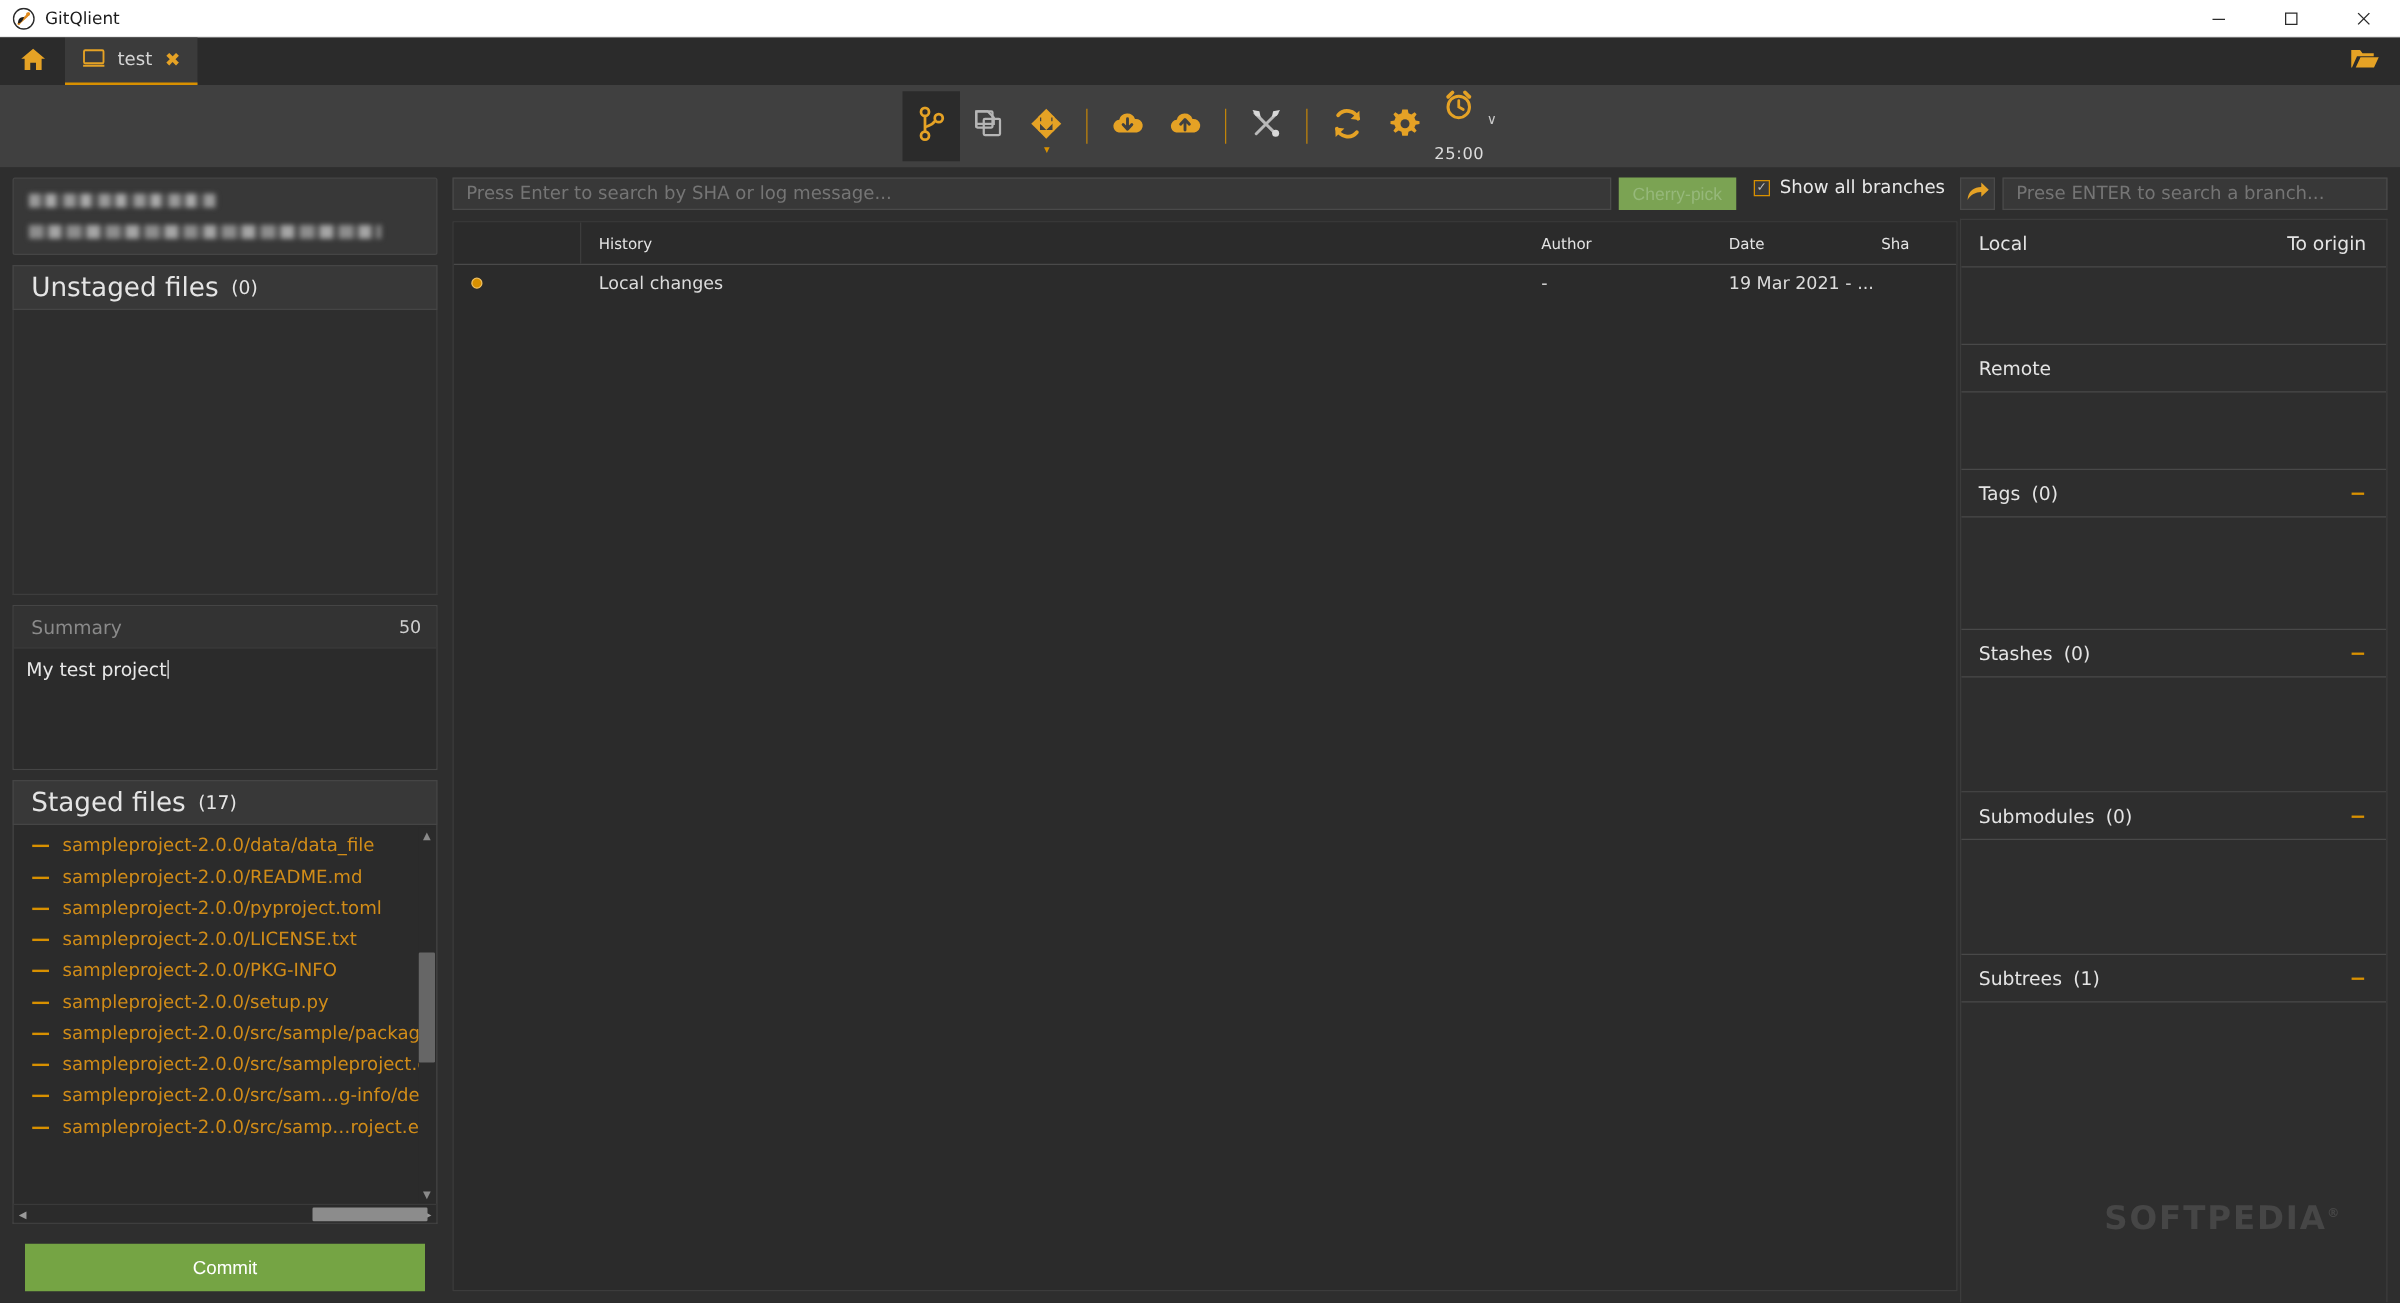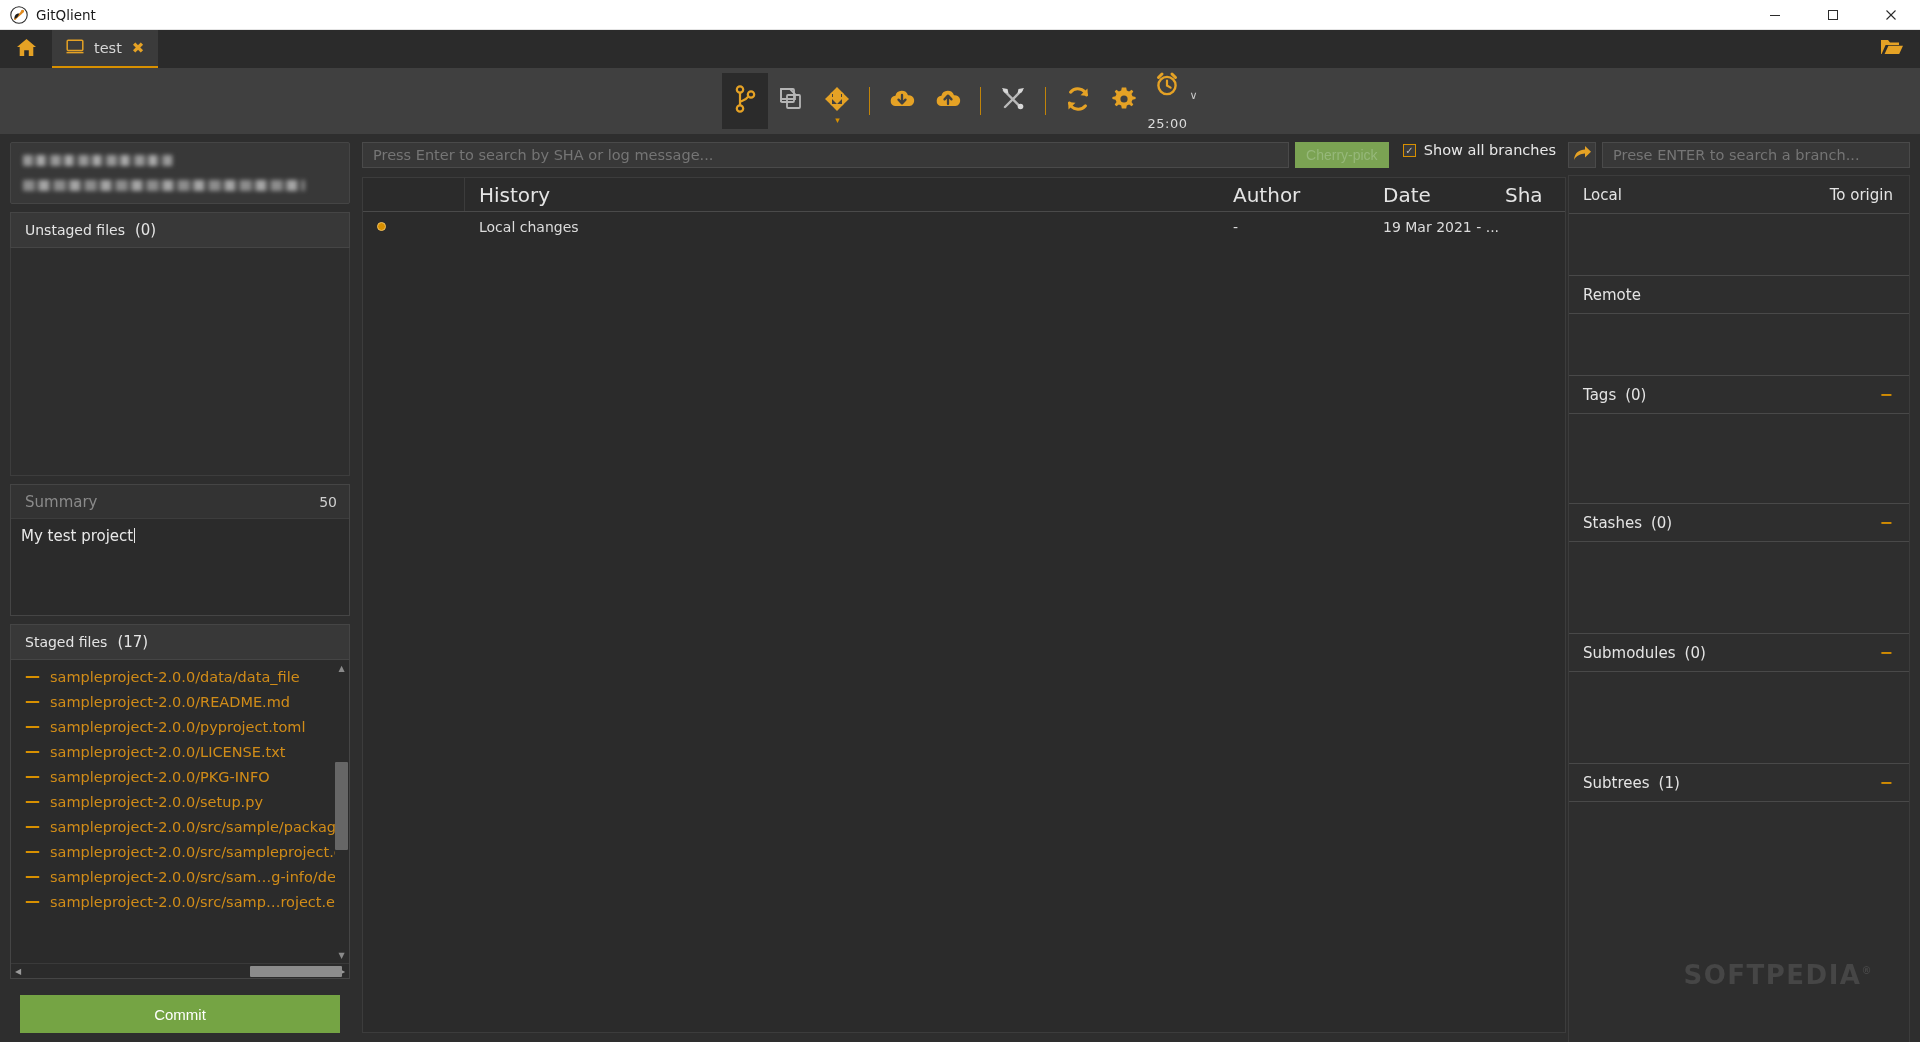--- a/index.html
+++ b/index.html
@@ -77,21 +77,21 @@
   .redact-line.l1 { width: 150px;
     background: repeating-linear-gradient(90deg, #9a9a9a 0 9px, #5a5a5a 9px 14px, #aaa 14px 22px, #4e4e4e 22px 28px); }
   .redact-line.l2 { width: 282px;
     background: repeating-linear-gradient(90deg, #8d8d8d 0 11px, #555 11px 16px, #a5a5a5 16px 26px, #4a4a4a 26px 31px); }
 
   .section-head {
     background: #383838; border: 1px solid #454545; border-top: none;
     height: 36px; display: flex; align-items: center; padding: 0 14px; gap: 10px;
   }
   .section-head.standalone { border-top: 1px solid #454545; }
-  .section-title { color: #e4e4e4; font-size: 14px; }
+  .section-title { color: #e4e4e4; font-size: 21px; }
   .section-count { color: #e4e4e4; font-size: 15px; }
 
   .unstaged-body {
     background: #2e2e2e; border: 1px solid #3d3d3d; border-top: none; height: 228px;
   }
 
   .summary-box { background: #2b2b2b; border: 1px solid #454545; }
   .summary-head {
     height: 34px; display: flex; align-items: center; justify-content: space-between;
     padding: 0 12px 0 14px; border-bottom: 1px solid #3d3d3d; background: #333333;
@@ -174,21 +174,21 @@
   .show-branches-label { color: #e8e8e8; font-size: 14.5px; }
 
   .history-area {
     flex: 1; background: #2b2b2b; margin: 7px 2px 9px 2px; border: 1px solid #3c3c3c;
     display: flex; flex-direction: column;
   }
   .hist-header {
     height: 34px; display: flex; align-items: center; border-bottom: 1px solid #4a4a4a;
     background: #2b2b2b;
   }
-  .hist-th { color: #e4e4e4; font-size: 20px; }
+  .hist-th { color: #e4e4e4; font-size: 12px; }
   .col-graph { width: 102px; border-right: 1px solid #3c3c3c; height: 100%; }
   .col-history { flex: 1; padding-left: 14px; display: flex; align-items: center; }
   .col-author { width: 150px; display: flex; align-items: center; }
   .col-date { width: 122px; display: flex; align-items: center; }
   .col-sha { width: 60px; display: flex; align-items: center; }
   .hist-row { height: 29px; display: flex; align-items: center; cursor: pointer; }
   .graph-cell {
     width: 102px; height: 100%; display: flex; align-items: center; padding-left: 14px;
   }
   .graph-dot {

